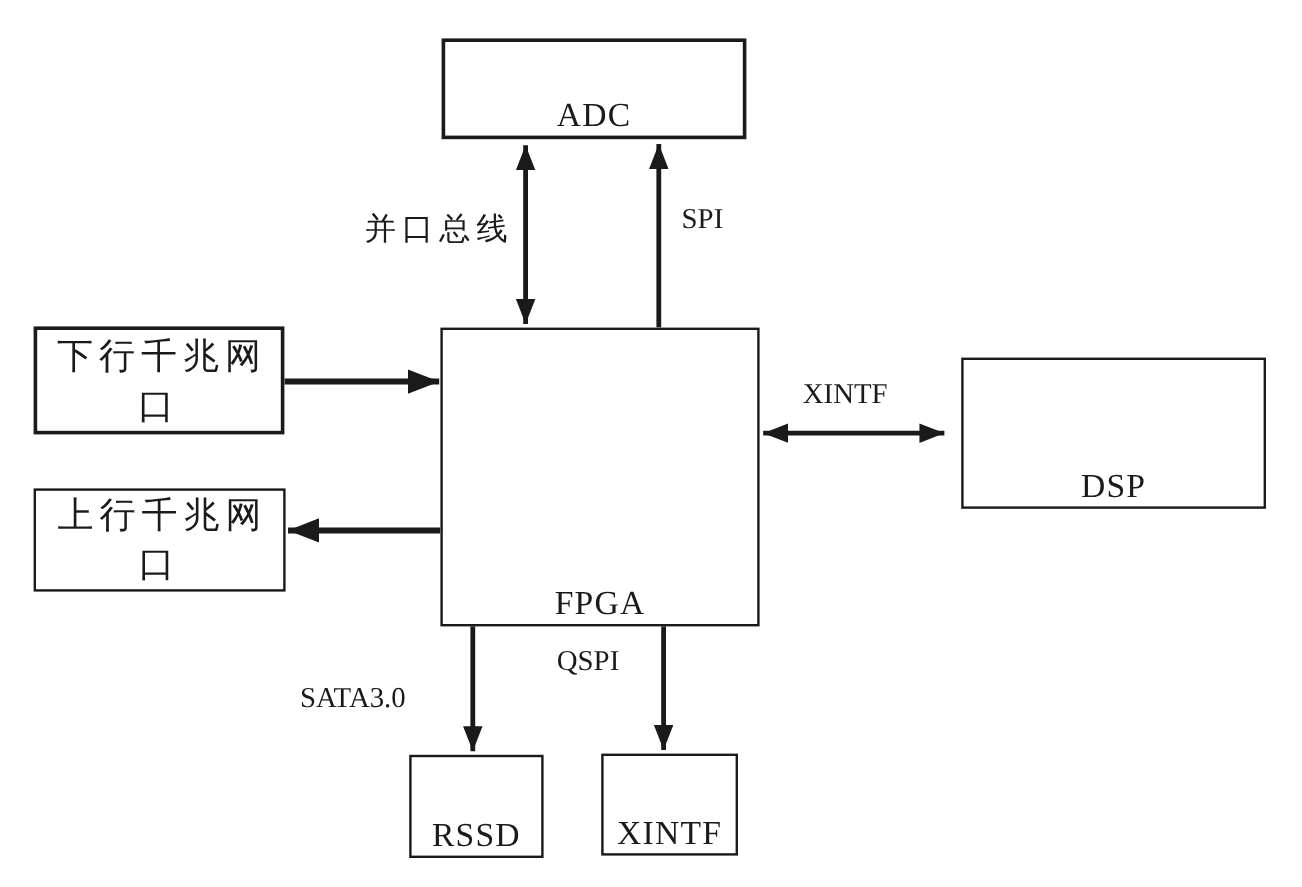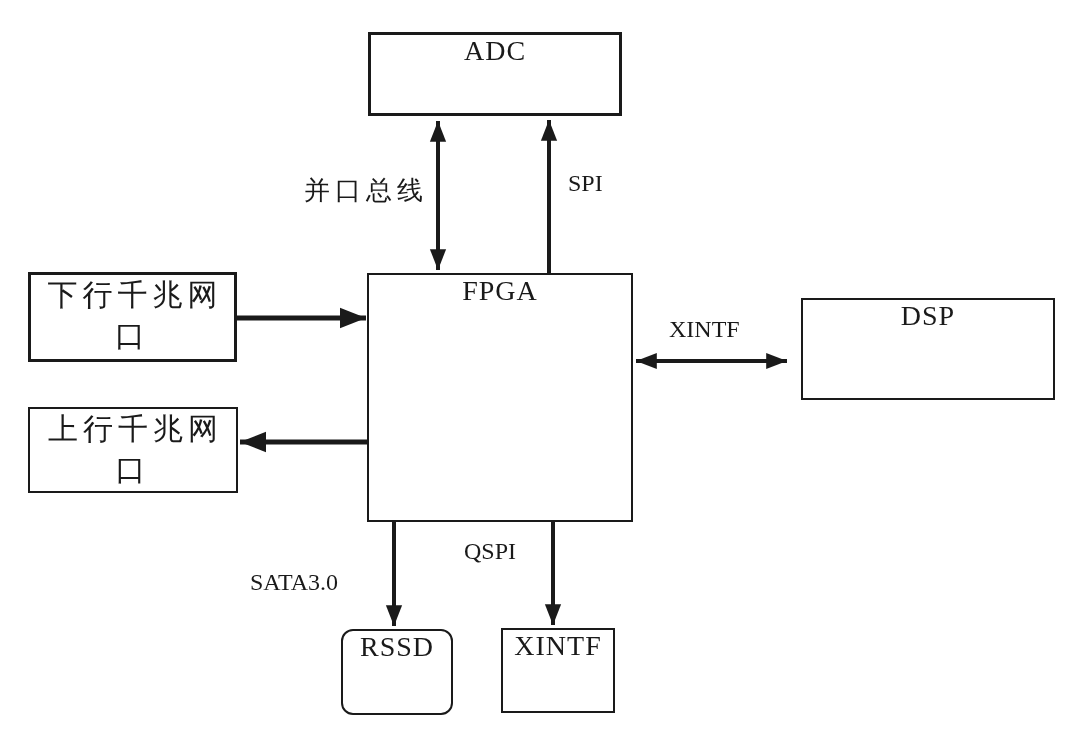--- a/index.html
+++ b/index.html
@@ -18,32 +18,32 @@
     height:739px;
     background:var(--bg);
     overflow:hidden;
   }
   .block{
     position:absolute;
     box-sizing:border-box;
     border:2px solid var(--line);
     background:var(--bg);
     display:flex;
-    align-items:flex-start;
+    align-items:flex-end;
     justify-content:center;
     text-align:center;
   }
   .block.latin{font-size:28px;letter-spacing:1px;}
   .block.cjk{font-size:30px;letter-spacing:5px;text-indent:5px;}
   .blk-adc      {left:368px;top:32px; width:254px;height:84px;border-width:3px;}
   .blk-fpga     {left:367px;top:273px;width:266px;height:249px;}
   .blk-downlink {left:28px; top:272px;width:209px;height:90px;border-width:3px;}
   .blk-uplink   {left:28px; top:407px;width:210px;height:86px;}
-  .blk-dsp      {left:801px;top:298px;width:254px;height:102px;}
-  .blk-rssd     {left:341px;top:629px;width:112px;height:86px;border-radius:12px;}
+  .blk-dsp      {left:801px;top:298px;width:254px;height:126px;}
+  .blk-rssd     {left:341px;top:629px;width:112px;height:86px;}
   .blk-flash    {left:501px;top:628px;width:114px;height:85px;}
   .bus-label{
     position:absolute;
     white-space:nowrap;
     font-size:24px;
     line-height:1.2;
   }
   .lbl-parallel{right:657px;top:175px;font-size:26px;letter-spacing:5px;}
   .lbl-spi     {left:568px;top:169px;}
   .lbl-xintf   {left:669px;top:315px;}

